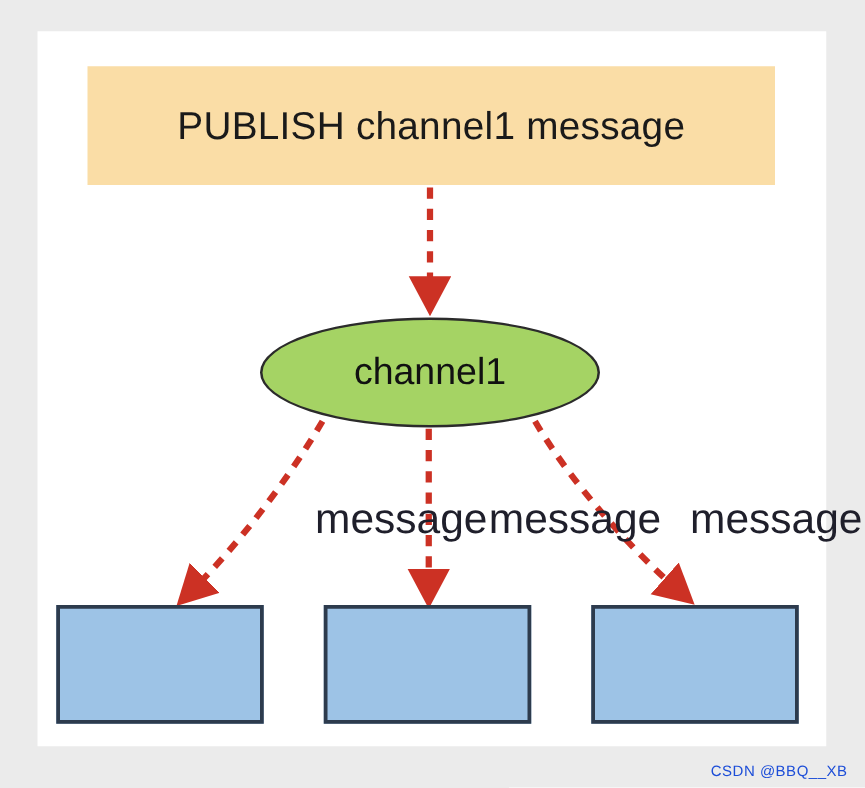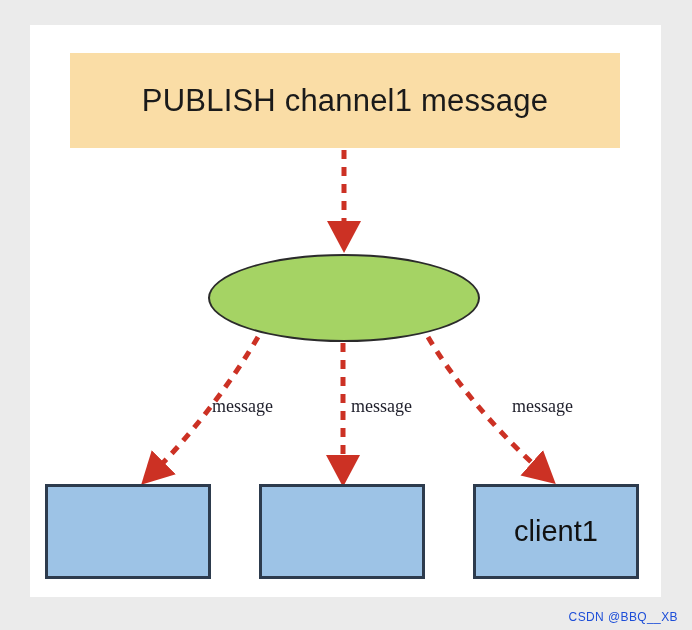--- a/index.html
+++ b/index.html
@@ -93,25 +93,26 @@
     width: 166px;
     height: 95px;
     font-size: 29px;
     color: #111111;
   }
   #client-label-0 { left: 45px;  top: 484px; }
   #client-label-1 { left: 259px; top: 484px; }
   #client-label-2 { left: 473px; top: 484px; }
   .edge-label {
     position: absolute;
-    font-family: Liberation Serif, serif;
-    font-size: 18px;
+    font-family: Liberation Sans, sans-serif;
+    font-size: 34px;
     color: #1f1f2b;
     white-space: nowrap;
     pointer-events: none;
+    margin-left: 40px;
   }
   #edge-label-0 { left: 212px; top: 396px; }
   #edge-label-1 { left: 351px; top: 396px; }
   #edge-label-2 { left: 512px; top: 396px; }
   #watermark {
     position: absolute;
     right: 14px;
     bottom: 6px;
     font-size: 12px;
     color: #1d4ed8;
@@ -147,27 +148,27 @@
 
     <g>
       <path d="M428,337 C458,388 506,440 540,470" fill="none" stroke="#cc3124" stroke-width="5" stroke-dasharray="9,8" marker-end="url(#arrow-red)"></path>
     </g>
   </svg>
 
   <div id="publish-box"></div>
   <div class="node-label" id="publish-box-label">PUBLISH channel1 message</div>
 
   <div id="channel-ellipse"></div>
+  <div class="node-label" id="channel-ellipse-label">channel1</div>
 
   <div class="client-box" id="client-box-0"></div>
 
   <div class="client-box" id="client-box-1"></div>
 
   <div class="client-box" id="client-box-2"></div>
-  <div class="node-label client-label" id="client-label-2">client1</div>
 
   <div class="edge-label" id="edge-label-0">message</div>
   <div class="edge-label" id="edge-label-1">message</div>
   <div class="edge-label" id="edge-label-2">message</div>
 
   <div id="watermark">CSDN @BBQ__XB</div>
 
 </div>
 
 </body></html>

